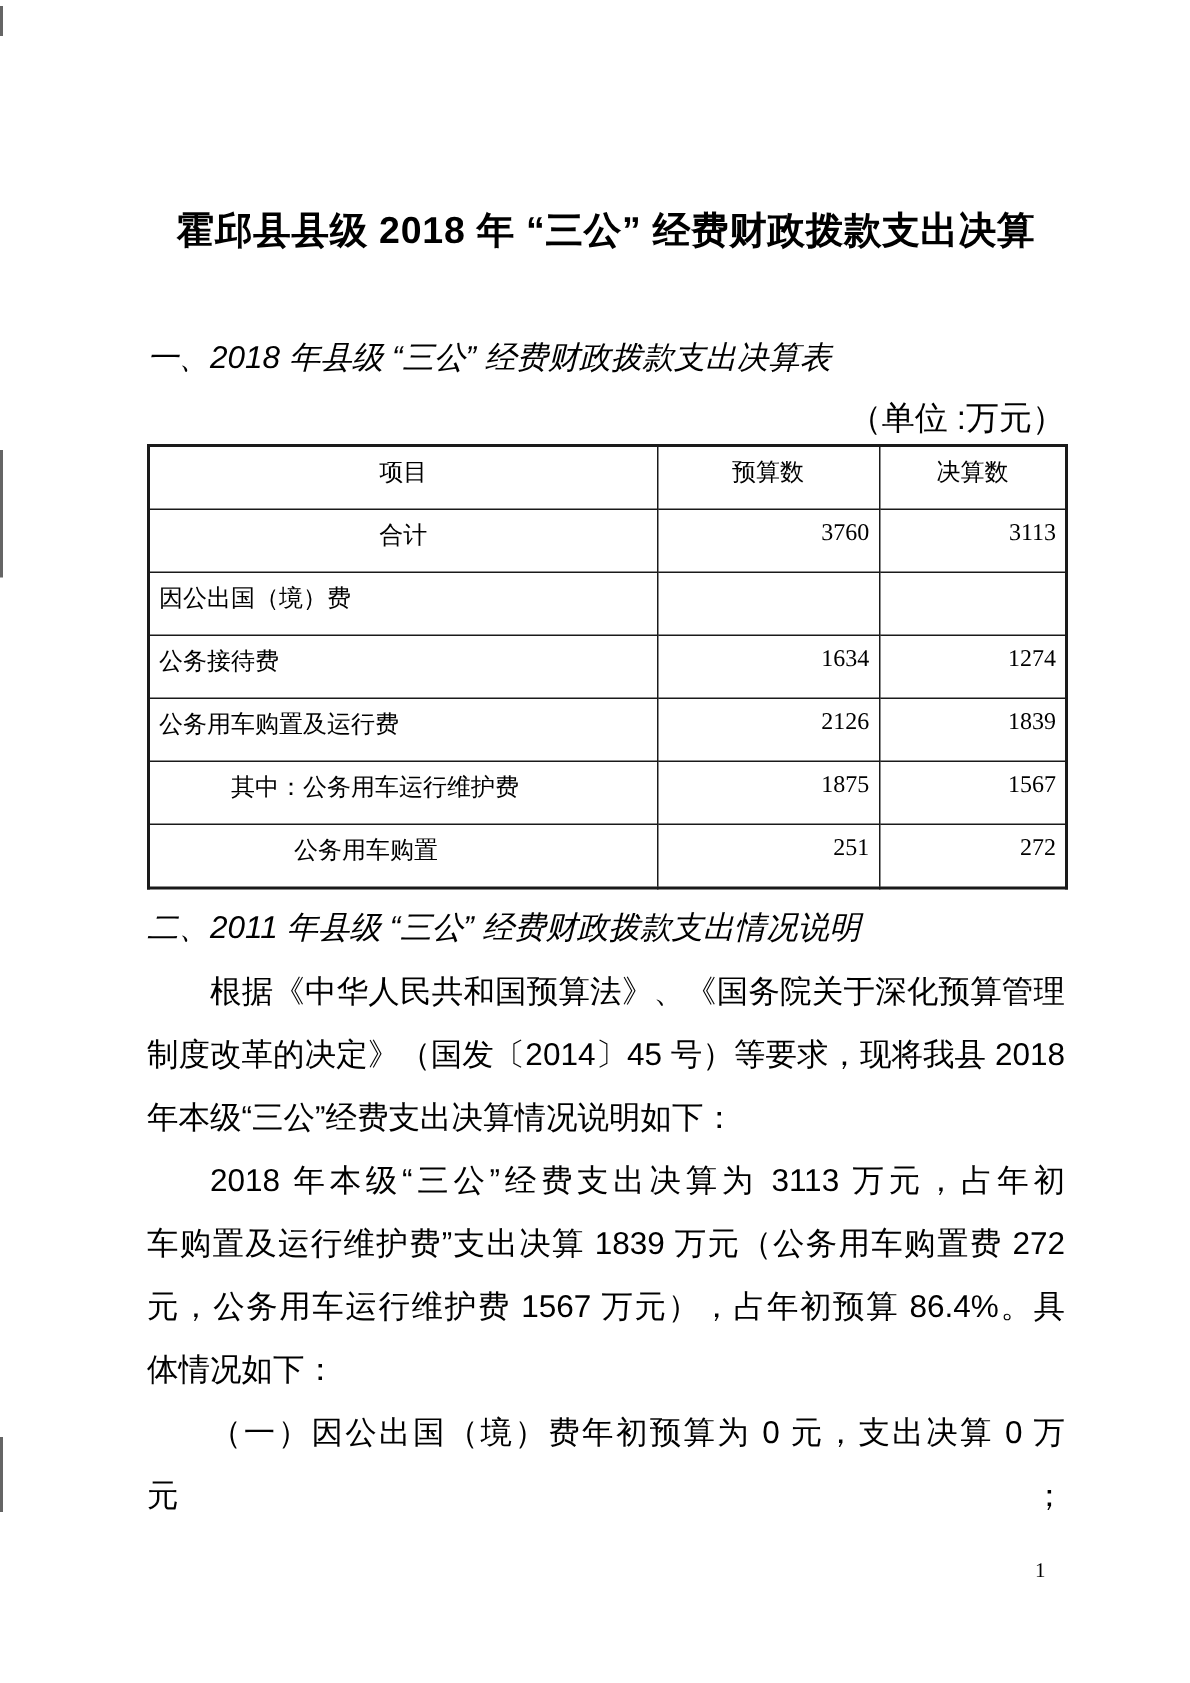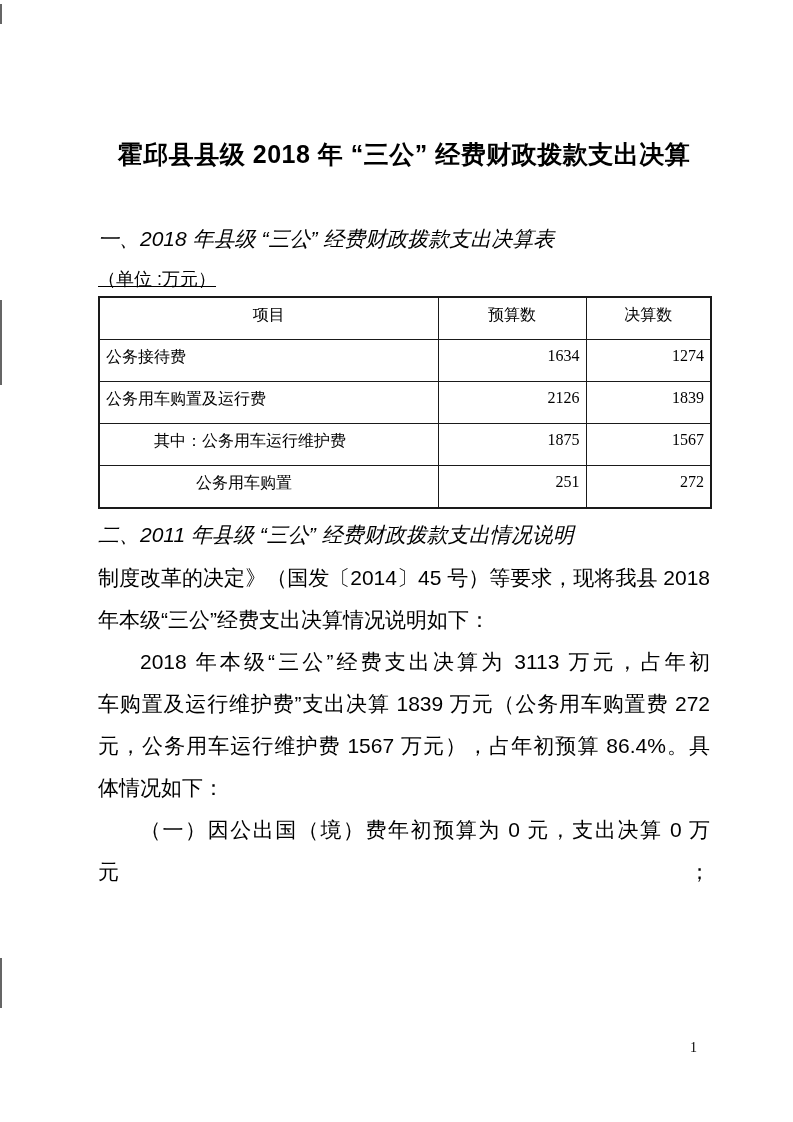--- a/index.html
+++ b/index.html
@@ -28,24 +28,23 @@
     line-height: 30px;
     font-weight: normal;
     margin: 0;
     font-style: italic;
   }
   .h1 { margin-top: 52px; }
   .h2 { margin-top: 12px; line-height: 28px; }
 
   .unit-note {
     margin-top: 12px;
-    text-align: left;
-    font-size: 18px;
+    text-align: right;
+    font-size: 22px;
     line-height: 26px;
-    text-decoration: underline;
   }
 
   table.budget {
     margin-top: 4px;
     width: 612px;
     table-layout: fixed;
     border-collapse: collapse;
     border: 2px solid #1a1a1a;
     font-family: "Liberation Serif", serif;
     font-size: 16px;
@@ -120,20 +119,30 @@
         <col style="width:148px">
         <col style="width:125px">
       </colgroup>
       <tbody>
           <tr>
         <th>项目</th>
         <th>预算数</th>
         <th>决算数</th>
       </tr>
       <tr>
+        <td class="item center">合计</td>
+        <td class="num">3760</td>
+        <td class="num">3113</td>
+      </tr>
+      <tr>
+        <td class="item">因公出国（境）费</td>
+        <td class="num"></td>
+        <td class="num"></td>
+      </tr>
+      <tr>
         <td class="item">公务接待费</td>
         <td class="num">1634</td>
         <td class="num">1274</td>
       </tr>
       <tr>
         <td class="item">公务用车购置及运行费</td>
         <td class="num">2126</td>
         <td class="num">1839</td>
       </tr>
       <tr>
@@ -145,20 +154,21 @@
         <td class="item ind2">公务用车购置</td>
         <td class="num">251</td>
         <td class="num">272</td>
       </tr>
     </tbody>
       </table>
 
     <h2 class="sec-heading h2">二、2011 年县级 “三公” 经费财政拨款支出情况说明</h2>
 
     <div class="para p-first">
+      <div class="pline first">根据《中华人民共和国预算法》、《国务院关于深化预算管理</div>
       <div class="pline">制度改革的决定》（国发〔2014〕45 号）等要求，现将我县 2018</div>
       <div class="pline end">年本级“三公”经费支出决算情况说明如下：</div>
     </div>
 
     <div class="para">
       <div class="pline first">2018 年本级“三公”经费支出决算为 3113 万元，占年初</div>
       <div class="pline">车购置及运行维护费”支出决算 1839 万元（公务用车购置费 272</div>
       <div class="pline">元，公务用车运行维护费 1567 万元），占年初预算 86.4%。具</div>
       <div class="pline end">体情况如下：</div>
     </div>

